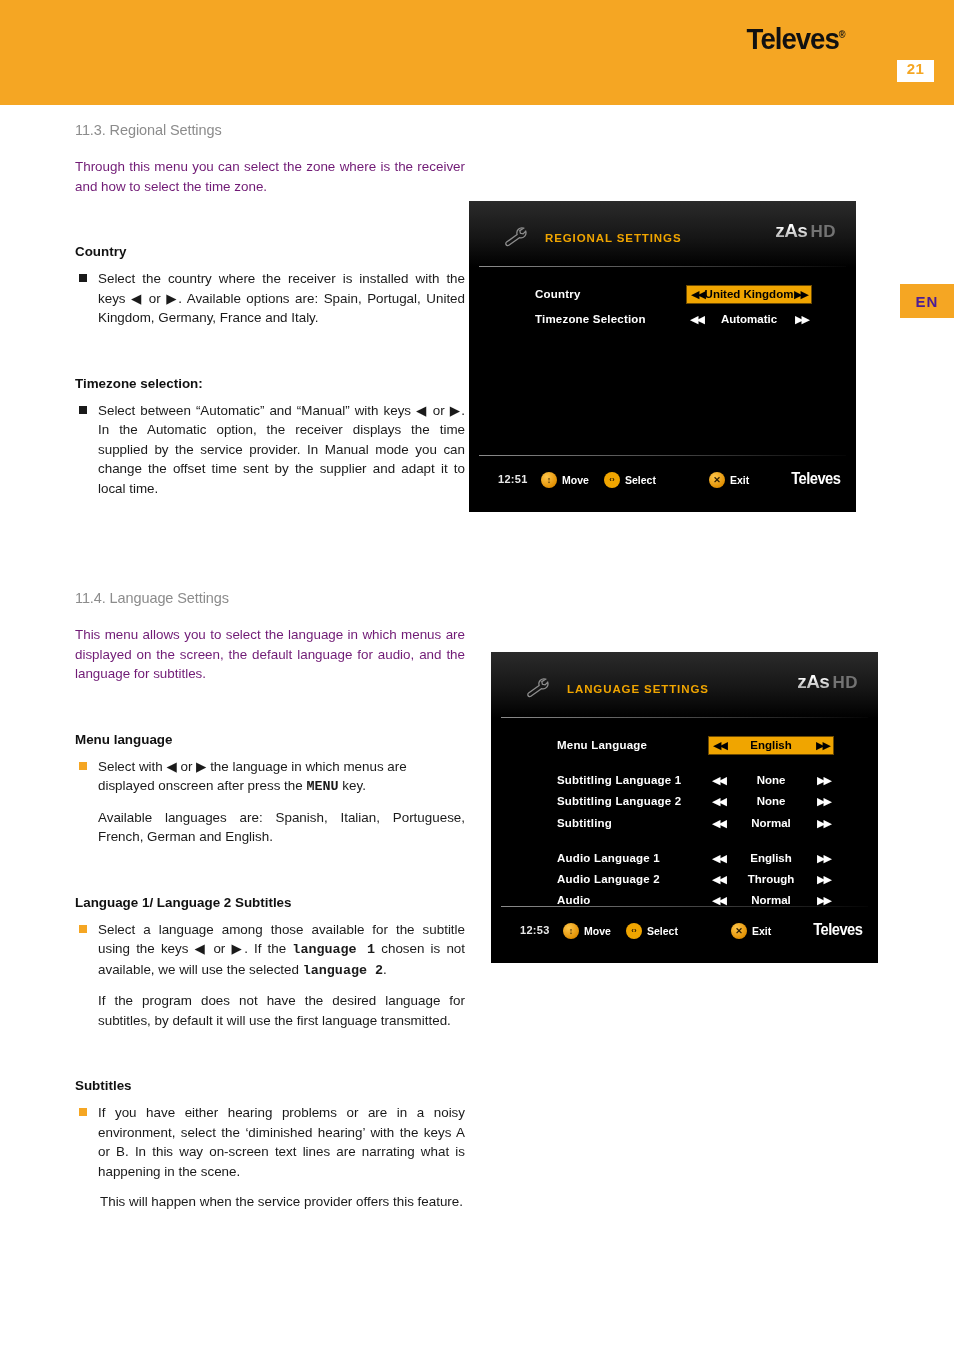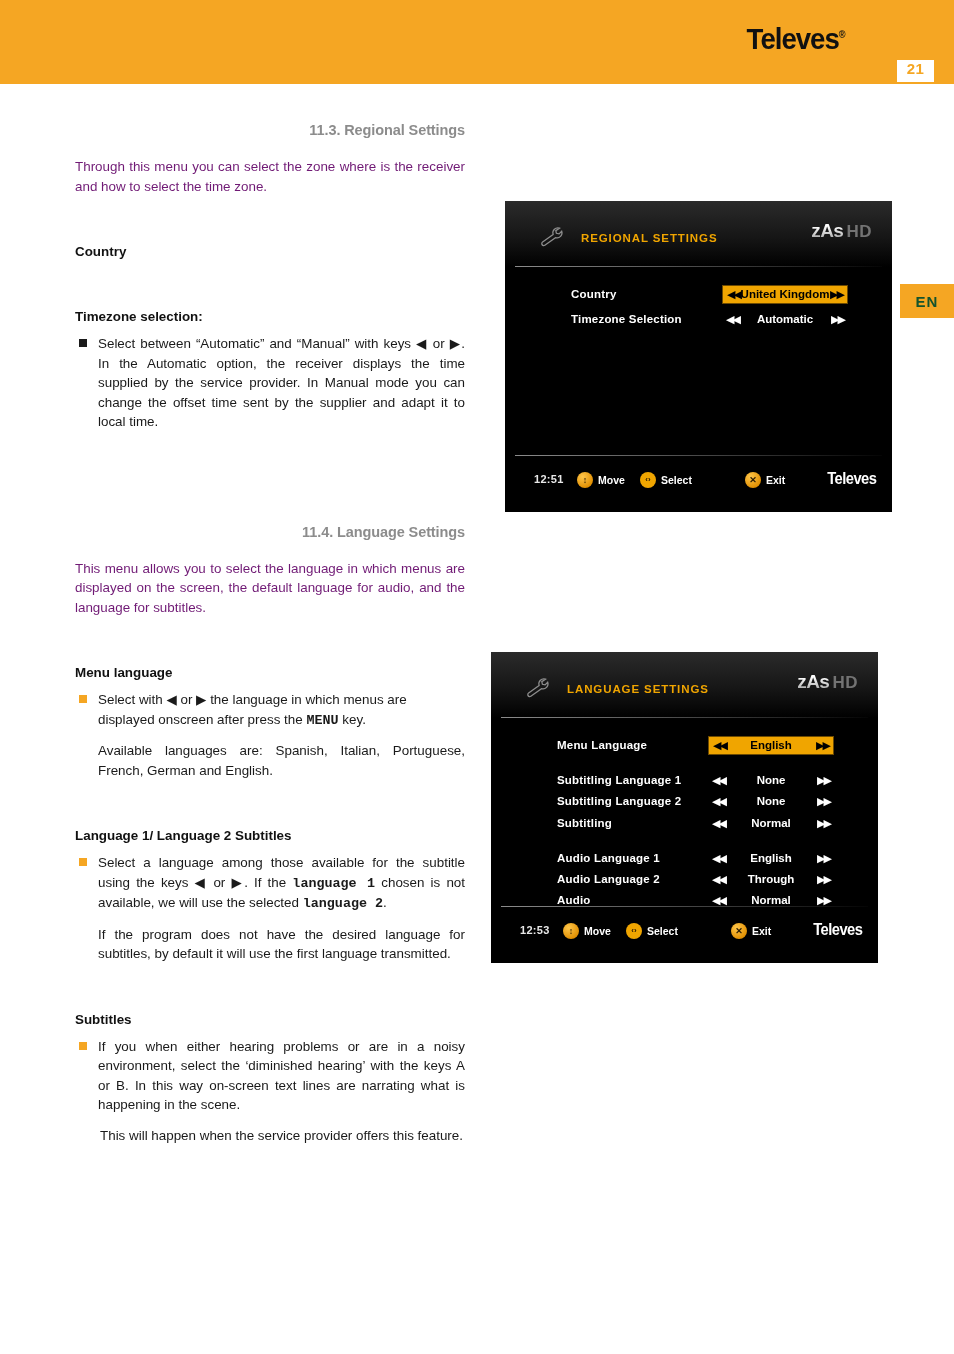--- a/index.html
+++ b/index.html
@@ -16,21 +16,21 @@
     width: 954px;
     height: 1354px;
     background: #ffffff;
     overflow: hidden;
   }
 
   
   .header-band {
     position: absolute;
     left: 0; top: 0;
-    width: 954px; height: 84px;
+    width: 954px; height: 105px;
     background: #f5a623;
   }
   .brand-logo {
     position: absolute;
     right: 108px;
     top: 22px;
     font-family: "Liberation Sans", sans-serif;
     font-weight: bold;
     font-size: 30px;
     letter-spacing: -1.1px;
@@ -67,41 +67,40 @@
     right: 0;
     top: 284px;
     width: 54px;
     height: 34px;
     background: #f5a623;
     display: flex;
     align-items: center;
     justify-content: center;
   }
   .lang-tab span {
-    color: #14532d;
+    color: #4c1d95;
     font-weight: bold;
     font-size: 15px;
     letter-spacing: 1px;
   }
 
   
   .text-col {
     position: absolute;
     left: 75px;
     top: 122px;
     width: 390px;
   }
 
   .sec-heading {
     color: #8c8c8c;
-    font-weight: bold;
+    font-weight: normal;
     font-size: 14.5px;
     letter-spacing: -0.1px;
     margin-bottom: 19px;
-    text-align: right;
   }
   .sec-heading.second { margin-top: 16px; }
 
   .para {
     font-size: 13.4px;
     line-height: 19.5px;
     color: #701a75;
     text-align: justify;
     text-justify: inter-word;
     margin-bottom: 18px;
@@ -155,21 +154,21 @@
   .gap-md { height: 16px; }
 
   
   .tv {
     position: absolute;
     width: 387px;
     height: 311px;
     background: #000000;
     overflow: hidden;
   }
-  #tv-regional { left: 505px; top: 201px; }
+  #tv-regional { left: 469px; top: 201px; }
   #tv-language { left: 491px; top: 652px; }
 
   .tv-topglow {
     position: absolute;
     left: 0; top: 0;
     width: 100%; height: 66px;
     background: linear-gradient(to bottom, #2b2b2b 0%, #161616 55%, #000000 100%);
   }
   .tv-header {
     position: absolute;
@@ -362,20 +361,24 @@
   </div>
 
   <div class="text-col">
 
     <div class="sec-heading">11.3. Regional Settings</div>
     <div class="para">Through this menu you can select the zone where is the receiver and how to select the time zone.</div>
 
     <div class="gap-md"></div>
 
     <div class="sub-heading">Country</div>
+    <div class="bullet-row">
+      <span class="bullet-mark black"></span>
+      <div class="bullet-text">Select the country where the receiver is installed with the keys ◀ or ▶. Available options are: Spain, Portugal, United Kingdom, Germany, France and Italy.</div>
+    </div>
 
     <div class="gap-lg"></div>
 
     <div class="sub-heading">Timezone selection:</div>
     <div class="bullet-row">
       <span class="bullet-mark black"></span>
       <div class="bullet-text">Select between “Automatic” and “Manual” with keys ◀ or ▶. In the Automatic option, the receiver displays the time supplied by the service provider. In Manual mode you can change the offset time sent by the supplier and adapt it to local time.</div>
     </div>
 
     <div style="height:68px"></div>
@@ -399,21 +402,21 @@
       <span class="bullet-mark orange"></span>
       <div class="bullet-text">Select a language among those available for the subtitle using the keys ◀ or ▶. If the <b>language 1</b> chosen is not available, we will use the selected <b>language 2</b>.</div>
     </div>
     <div class="sub-para">If the program does not have the desired language for subtitles, by default it will use the first language transmitted.</div>
 
     <div class="gap-lg"></div>
 
     <div class="sub-heading">Subtitles</div>
     <div class="bullet-row">
       <span class="bullet-mark orange"></span>
-      <div class="bullet-text">If you when either hearing problems or are in a noisy environment, select the ‘diminished hearing’ with the keys A or B. In this way on-screen text lines are narrating what is happening in the scene.</div>
+      <div class="bullet-text">If you have either hearing problems or are in a noisy environment, select the ‘diminished hearing’ with the keys A or B. In this way on-screen text lines are narrating what is happening in the scene.</div>
     </div>
     <div class="sub-para nojust">This will happen when the service provider offers this feature.</div>
 
   </div>
 
   <div class="tv" id="tv-regional">
     <div class="tv-topglow"></div>
     <div class="tv-header">
       <svg class="wrench-icon" viewBox="0 0 26 22">
         <path d="M19.5 2.2a5 5 0 0 0-6.4 6.2L2.6 16.1a1.9 1.9 0 0 0 2.2 3.1l10.7-7.5a5 5 0 0 0 6.2-6.4l-2.6 2.6-2.7-.6-.6-2.7z" fill="none" stroke="#8d8d8d" stroke-width="1.3"></path>

